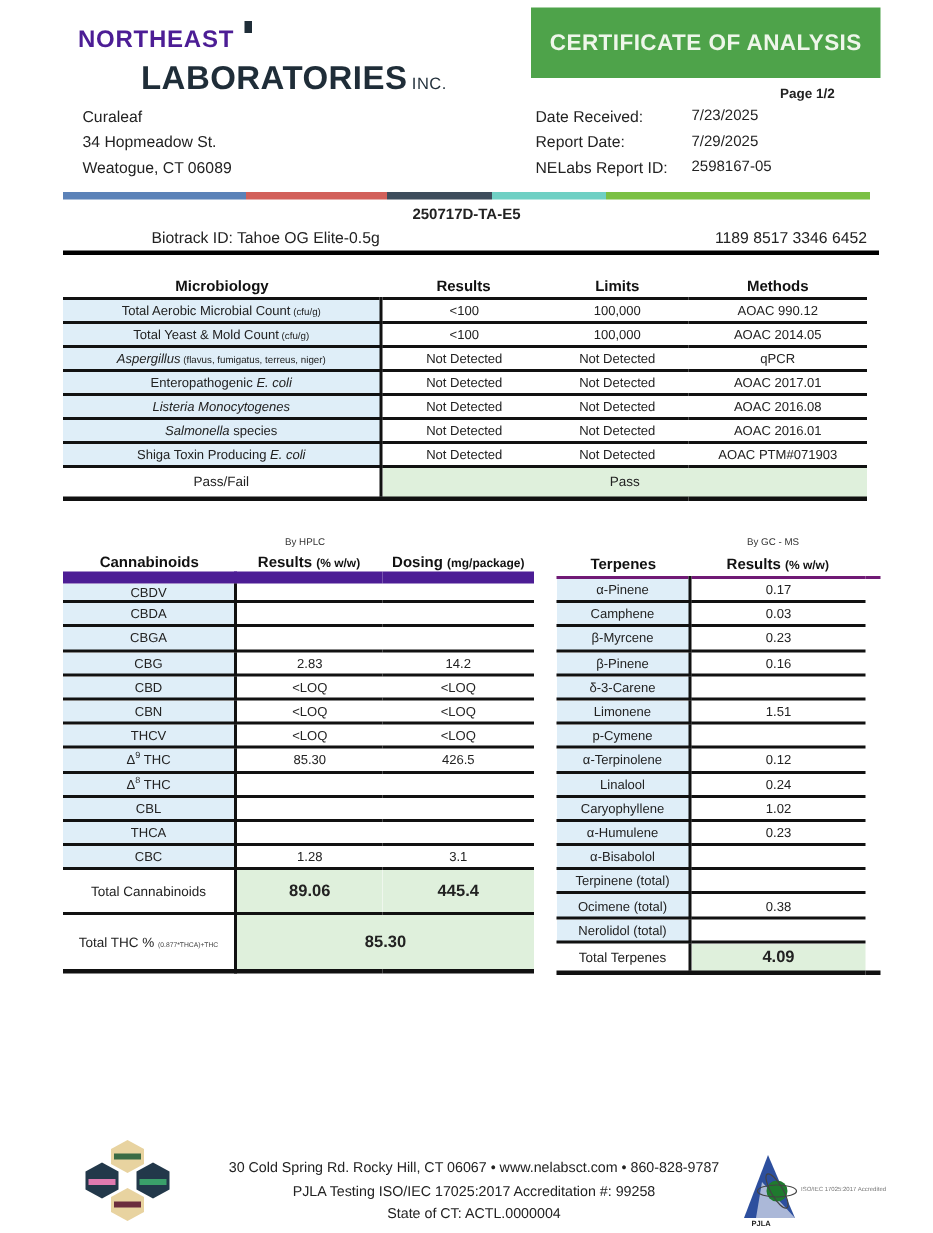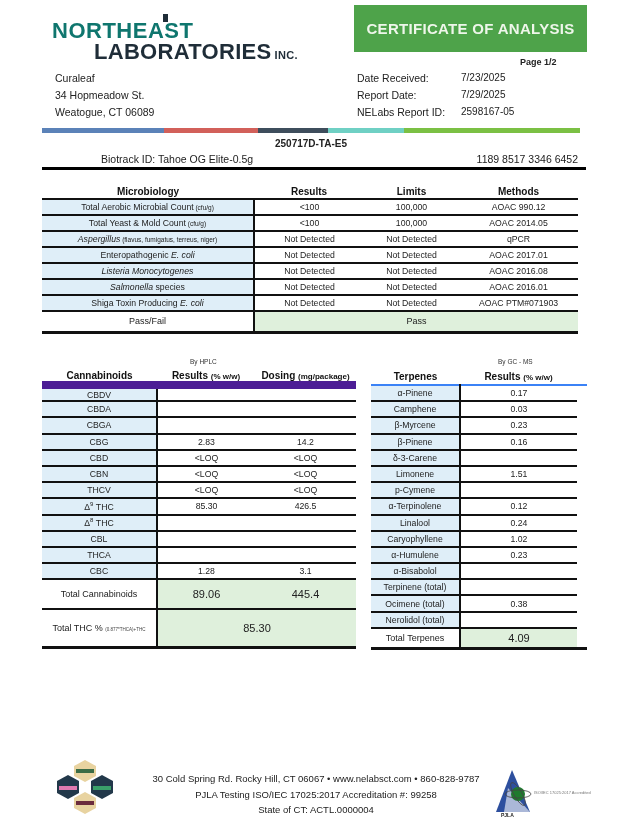--- a/index.html
+++ b/index.html
@@ -3,23 +3,23 @@
 <meta charset="utf-8">
 <style>
   * { box-sizing: border-box; margin: 0; padding: 0; }
   html, body { width: 622px; height: 822px; background: #ffffff; overflow: hidden; }
   body { position: relative; font-family: "Liberation Sans", sans-serif; color: #222; }
 
   .abs { position: absolute; }
 
   
   .logo { left: 52px; top: 14px; width: 260px; height: 50px; }
-  .logo-line1 { position: absolute; left: 0; top: 4px; font-size: 22px; font-weight: bold; color: #0f766e; letter-spacing: 0.5px; font-family: "Liberation Sans", sans-serif; }
+  .logo-line1 { position: absolute; left: 0; top: 4px; font-size: 16px; font-weight: bold; color: #4c1d95; letter-spacing: 0.5px; font-family: "Liberation Sans", sans-serif; }
   .logo-line2 { position: absolute; left: 42px; top: 25px; font-size: 22px; font-weight: bold; color: #1f2d38; letter-spacing: 0.3px; font-family: "Liberation Sans", sans-serif; }
-  .logo-inc { font-size: 11px; font-weight: bold; color: #1f2d38; margin-left: 3px; margin-top: 45px; }
+  .logo-inc { font-size: 11px; font-weight: normal; color: #1f2d38; margin-left: 3px; margin-top: 45px; }
   .flask { position: absolute; left: 111px; top: 0px; width: 5px; height: 8px; background: #1f2d38; }
 
   .addr { left: 55px; font-size: 10.5px; color: #222; }
 
   
   .coa-banner { left: 354px; top: 5px; width: 233px; height: 47px; background: #4ea34a; color: #eef6ea; font-weight: bold; font-size: 15px; display: flex; align-items: center; justify-content: center; letter-spacing: 0.3px; }
   .page-num { left: 520px; top: 57px; font-size: 9px; font-weight: bold; color: #222; width: 56px; }
   .meta-label { left: 357px; font-size: 10.5px; color: #222; }
   .meta-val { left: 461px; font-size: 10px; color: #222; }
 
@@ -34,21 +34,21 @@
 
   
   table { border-collapse: collapse; position: absolute; table-layout: fixed; }
   td, th { font-size: 8.7px; text-align: center; vertical-align: middle; padding: 0; white-space: nowrap; overflow: hidden; }
   th { font-weight: bold; font-size: 10px; color: #111; }
   .lbl { background: #dfeef8; color: #222; }
   .val { color: #222; }
   tr.row td { border-bottom: 2px solid #111; }
   td.div { border-right: 2px solid #111; }
   .green { background: #dff0dc; }
-  .bold { font-weight: normal; }
+  .bold { font-weight: bold; }
   .small { font-size: 6.5px; }
   .tiny { font-size: 4.5px; color: #444; }
   i { font-style: italic; }
 
   .byline { font-size: 6.5px; color: #333; }
 
   
   .footer-text { left: 120px; width: 392px; text-align: center; font-size: 9.5px; color: #222; }
   .badges { left: 56px; top: 758px; width: 58px; height: 58px; }
   .pjla { left: 494px; top: 768px; width: 100px; height: 50px; }
@@ -252,21 +252,21 @@
       <col style="width:117px">
       <col style="width:10px">
     </colgroup>
   <tbody>
       <tr style="height:16px">
     <th>Terpenes</th>
     <th><span>Results</span> <span style="font-size:8px">(% w/w)</span></th>
     <th></th>
   </tr>
   </tbody>
-    <tbody id="terp-body" style="border-top:2px solid #3b82f6;">
+    <tbody id="terp-body" style="border-top:2px solid #701a75;">
       <tr class="row" style="height:16.2px">
         <td class="lbl div">α-Pinene</td>
         <td class="val">0.17</td>
         <td style="border-bottom:none"></td>
       </tr>
       <tr class="row" style="height:16.2px">
         <td class="lbl div">Camphene</td>
         <td class="val">0.03</td>
         <td style="border-bottom:none"></td>
       </tr>

